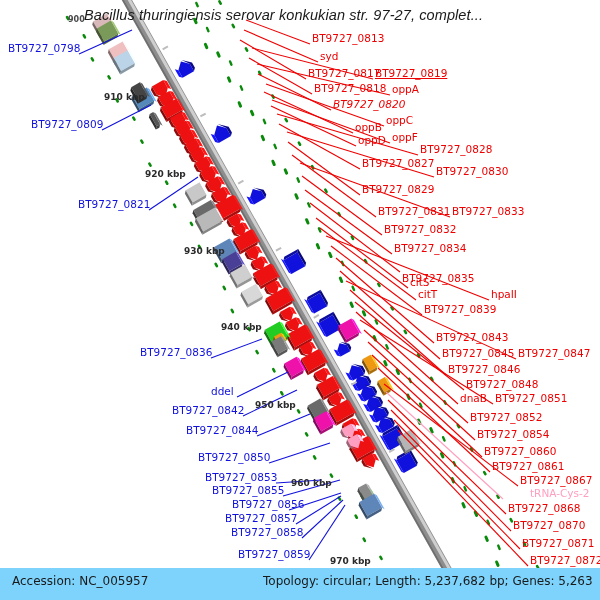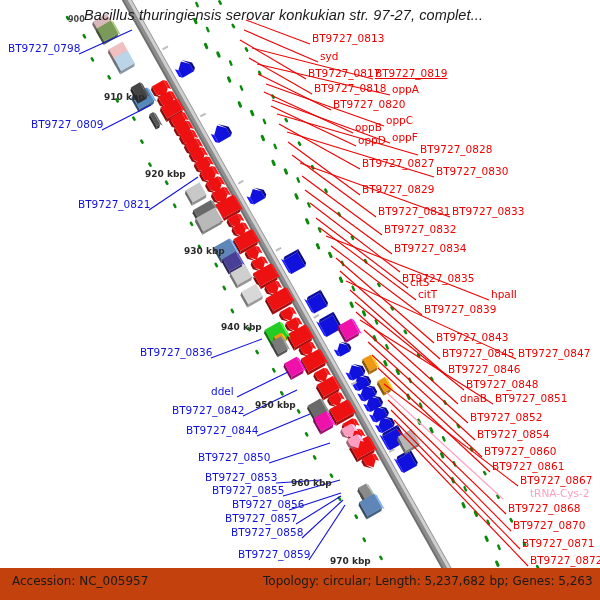--- a/index.html
+++ b/index.html
@@ -28,21 +28,21 @@
     position:absolute;white-space:nowrap;z-index:35;
     font-family:"DejaVu Sans","Liberation Sans",sans-serif;
     font-size:10.5px;line-height:11px;
   }
   .lab.blue{color:#1111dd;}
   .lab.red{color:#ee0000;}
   .lab.pink{color:#ff9ec0;}
 
   .footer{
     position:absolute;left:0;top:568px;width:600px;height:32px;
-    background:#c2410c;z-index:60;
+    background:#7dd3fc;z-index:60;
   }
   .footer .acc{
     position:absolute;left:12px;top:6px;font-size:12px;color:#1a1a1a;
     font-family:"DejaVu Sans","Liberation Sans",sans-serif;white-space:nowrap;
   }
   .footer .topo{
     position:absolute;left:263px;top:6px;font-size:12px;color:#1a1a1a;
     font-family:"DejaVu Sans","Liberation Sans",sans-serif;white-space:nowrap;
   }
 </style>
@@ -701,21 +701,21 @@
       <div class="lab blue" style="left: 231px; top: 527px;">BT9727_0858</div>
       <div class="lab blue" style="left: 238px; top: 549px;">BT9727_0859</div>
     </div>
   <div id="rightLabels">
       <div class="lab red" style="left: 312px; top: 33px;">BT9727_0813</div>
       <div class="lab red" style="left: 320px; top: 51px;">syd</div>
       <div class="lab red" style="left: 308px; top: 68px;">BT9727_0817</div>
       <div class="lab red" style="left: 375px; top: 68px; text-decoration: underline;">BT9727_0819</div>
       <div class="lab red" style="left: 314px; top: 83px;">BT9727_0818</div>
       <div class="lab red" style="left: 392px; top: 84px;">oppA</div>
-      <div class="lab red" style="left: 333px; top: 99px;">BT9727_0820</div>
+      <div class="lab red" style="left: 333px; top: 99px; font-style: italic;">BT9727_0820</div>
       <div class="lab red" style="left: 386px; top: 115px;">oppC</div>
       <div class="lab red" style="left: 355px; top: 122px;">oppB</div>
       <div class="lab red" style="left: 392px; top: 132px;">oppF</div>
       <div class="lab red" style="left: 358px; top: 135px;">oppD</div>
       <div class="lab red" style="left: 420px; top: 144px;">BT9727_0828</div>
       <div class="lab red" style="left: 362px; top: 158px;">BT9727_0827</div>
       <div class="lab red" style="left: 436px; top: 166px;">BT9727_0830</div>
       <div class="lab red" style="left: 362px; top: 184px;">BT9727_0829</div>
       <div class="lab red" style="left: 378px; top: 206px;">BT9727_0831</div>
       <div class="lab red" style="left: 452px; top: 206px;">BT9727_0833</div>

